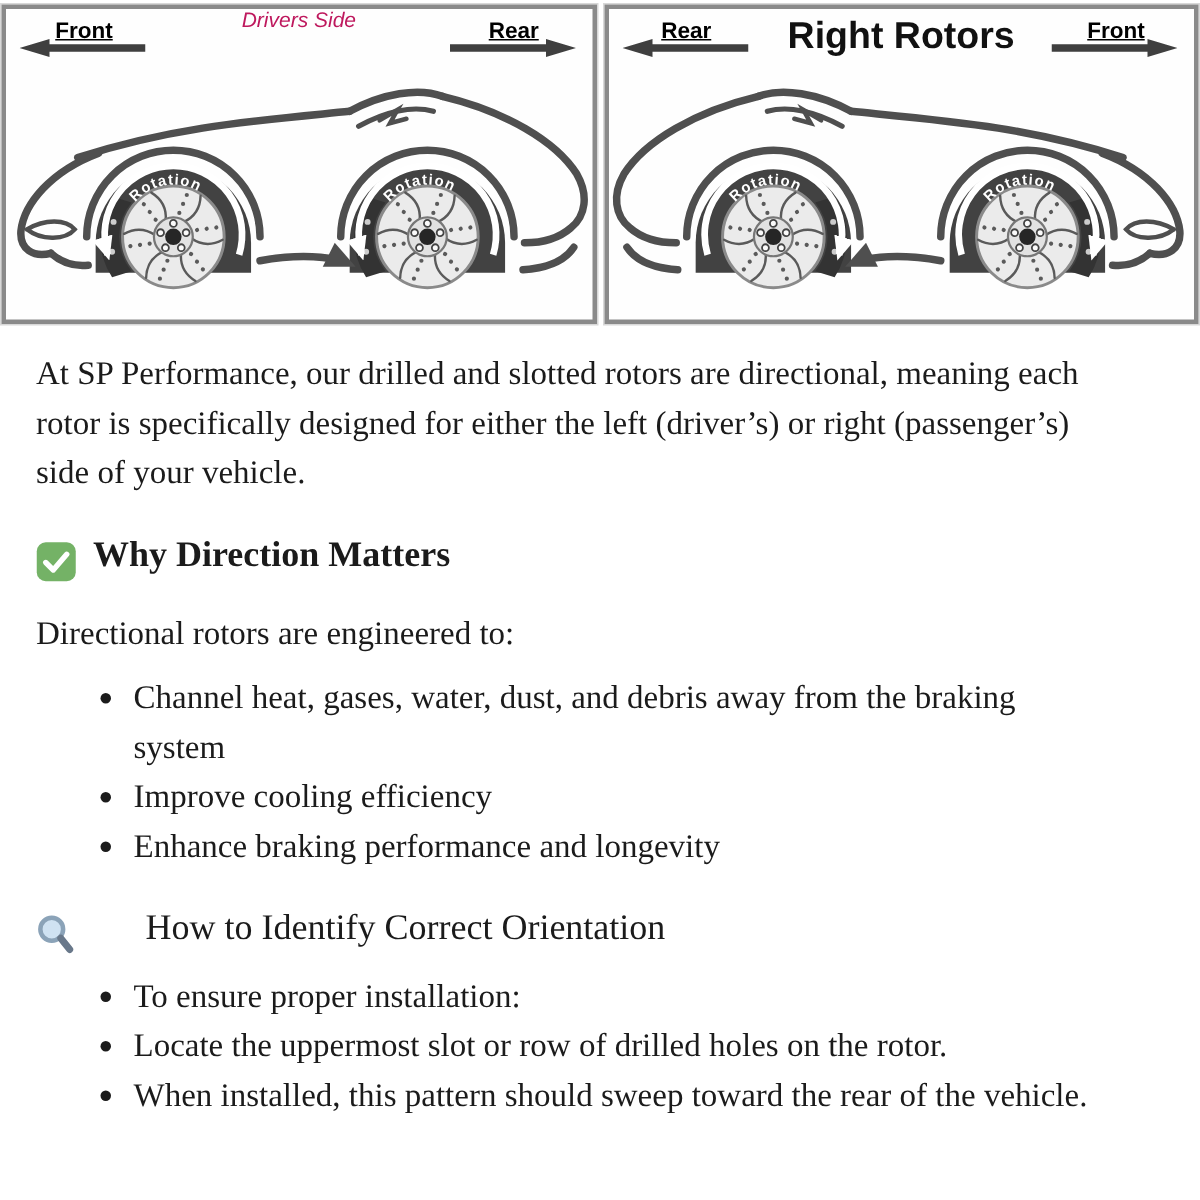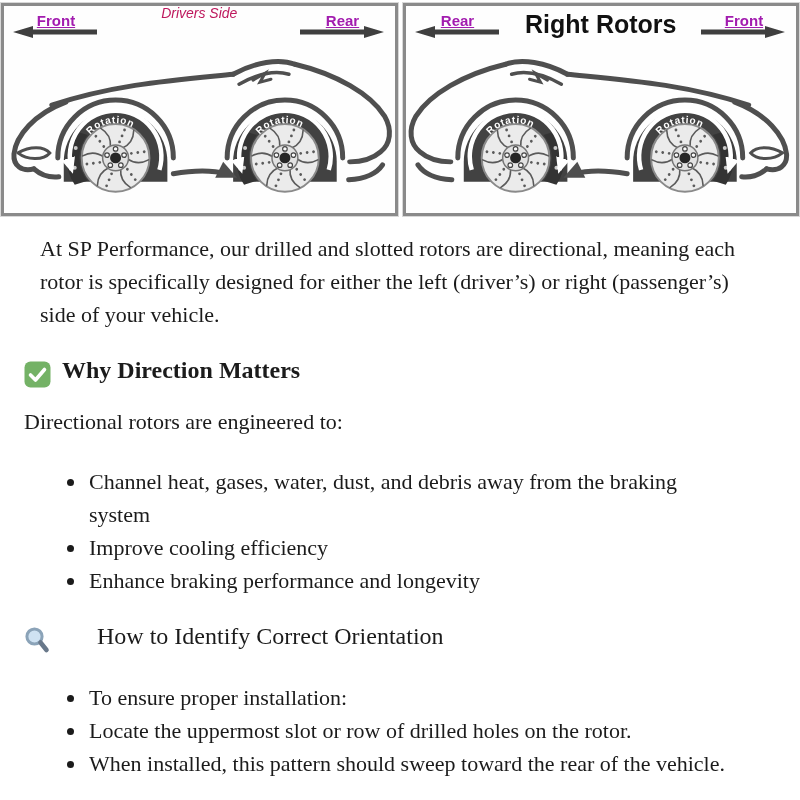--- a/index.html
+++ b/index.html
@@ -29,40 +29,40 @@
   .panel-header {
     position: relative;
     height: 46px;
     text-align: center;
     font-family: "Liberation Sans", sans-serif;
   }
   .panel-title { font-size: 25px; font-weight: bold; line-height: 1.05; padding-top: 5px; color: #111; }
   .panel-subtitle { font-size: 14px; font-weight: normal; font-style: italic; color: #be185d; line-height: 1; }
   .dir-label {
     position: absolute; top: 7px; width: 86px;
-    font-size: 15px; font-weight: bold; color: #a21caf;
+    font-size: 15px; font-weight: bold; color: #000000;
   }
   .dir-label.at-left { left: 9px; }
   .dir-label.at-right { right: 9px; }
   .dir-label .lbl { text-decoration: underline; display: block; line-height: 1; }
   .dir-label svg { display: block; margin-top: -2px; }
   .car-svg { display: block; width: 100%; height: 152px; }
 
   
   .content { padding: 13px 24px 0 24px; font-size: 22px; line-height: 1.5; }
-  .intro { max-width: 716px; margin: 3px 0 0 16px; }
+  .intro { max-width: 716px; margin: 3px 0 0 0; }
   .sec-heading {
     font-size: 24px; margin: 21px 0 0 0;
     display: flex; align-items: flex-end; gap: 11px;
   }
   .sec-heading.bold { font-weight: bold; }
   .sec-heading.regular { font-weight: normal; gap: 46px; }
   .sec-heading .emoji { flex: 0 0 auto; display: inline-flex; }
   .lead { margin: 17px 0 0 0; }
-  ul.bullets { margin: 27px 0 0 0; padding-left: 63px; }
+  ul.bullets { margin: 10px 0 0 0; padding-left: 63px; }
   ul.bullets li { padding-left: 2px; }
   ul.bullets-1 { max-width: 655px; }
   ul.bullets-2 { max-width: 702px; }
   ul.bullets li::marker { color: #1b1b1b; }
 </style>
 </head>
 <body>
 
 <svg width="0" height="0" style="position:absolute" aria-hidden="true">
   <defs>

